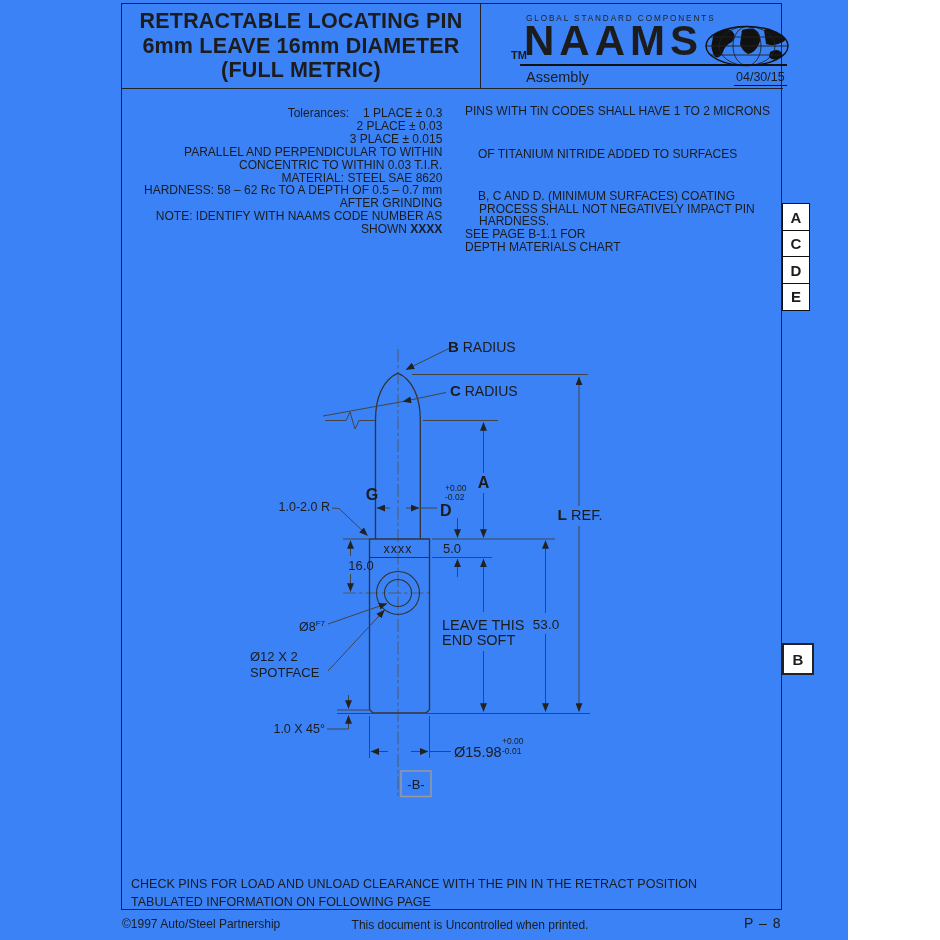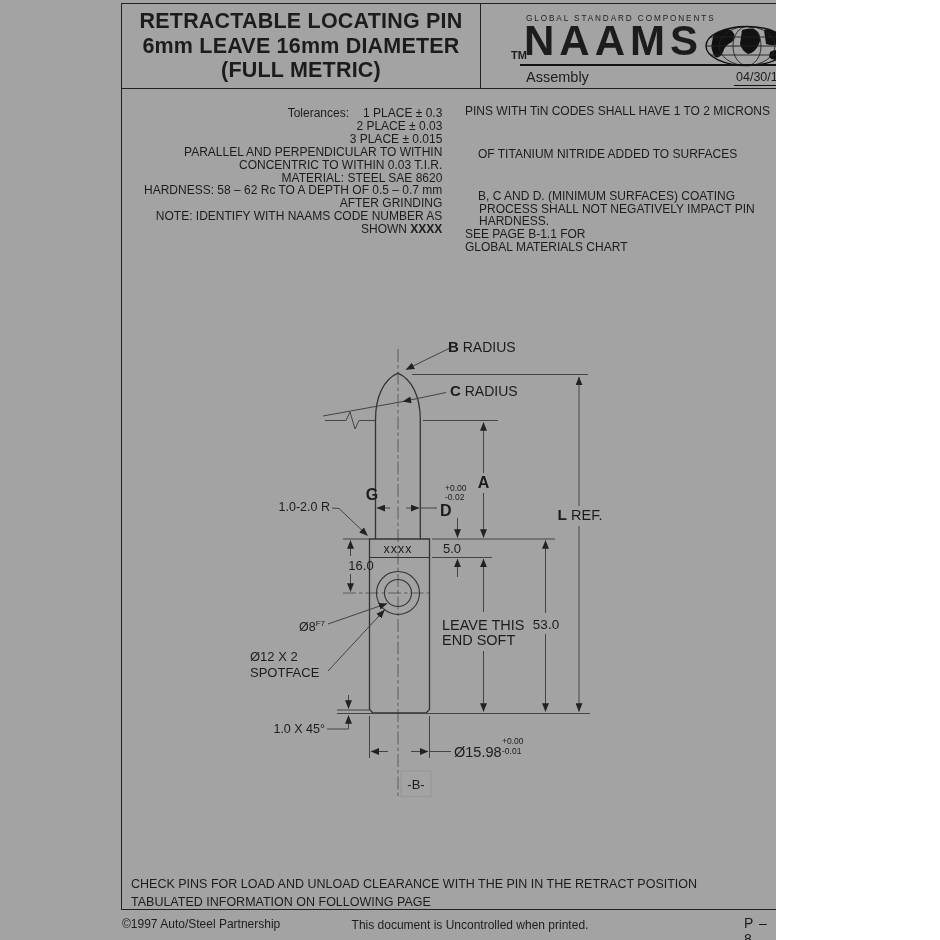--- a/index.html
+++ b/index.html
@@ -1,16 +1,16 @@
 <!DOCTYPE html>
 <html><head>
 <meta charset="utf-8">
 <style>
   html,body{margin:0;padding:0;background:#ffffff;}
-  .page{position:relative;width:776px;height:940px;background:#a3a3a3;overflow:hidden;
+  .page{position:relative;width:848px;height:940px;background:#3b82f6;overflow:hidden;
         font-family:"Liberation Sans", sans-serif;color:#1c1c1c;}
   .abs{position:absolute;}
   
   .frame{left:121px;top:3px;width:659px;height:905px;border:1.6px solid #222;}
   .tb-bottom{left:121px;top:87.5px;width:662px;border-top:1.6px solid #222;}
   .tb-divider{left:480px;top:3px;height:85px;border-left:1.6px solid #222;}
   
   .title-area{left:123px;top:4px;width:356px;height:84px;display:flex;flex-direction:column;
               align-items:center;justify-content:center;text-align:center;}
   .title-line{font-size:21.5px;font-weight:bold;line-height:24.5px;letter-spacing:.2px;}
@@ -99,21 +99,21 @@
     <div class="ind16"><span>SHOWN </span><span class="b">XXXX</span></div>
   </div>
 
   <div class="abs notes-right">
     <div class="ind0">PINS WITH TiN CODES SHALL HAVE 1 TO 2 MICRONS</div>
     <div class="ind13">OF TITANIUM NITRIDE ADDED TO SURFACES</div>
     <div class="ind13">B, C AND D. (MINIMUM SURFACES) COATING</div>
     <div class="ind14">PROCESS SHALL NOT NEGATIVELY IMPACT PIN</div>
     <div class="ind14">HARDNESS.</div>
     <div class="ind0">SEE PAGE B-1.1 FOR</div>
-    <div class="ind0">GLOBAL MATERIALS CHART</div>
+    <div class="ind0">DEPTH MATERIALS CHART</div>
   </div>
 
   <div class="abs zones">
     <div class="zone-box">A</div>
     <div class="zone-box" style="margin-top:-1.5px;">C</div>
     <div class="zone-box" style="margin-top:-1.5px;">D</div>
     <div class="zone-box" style="margin-top:-1.5px;">E</div>
   </div>
   <div class="abs zoneB">B</div>
 

